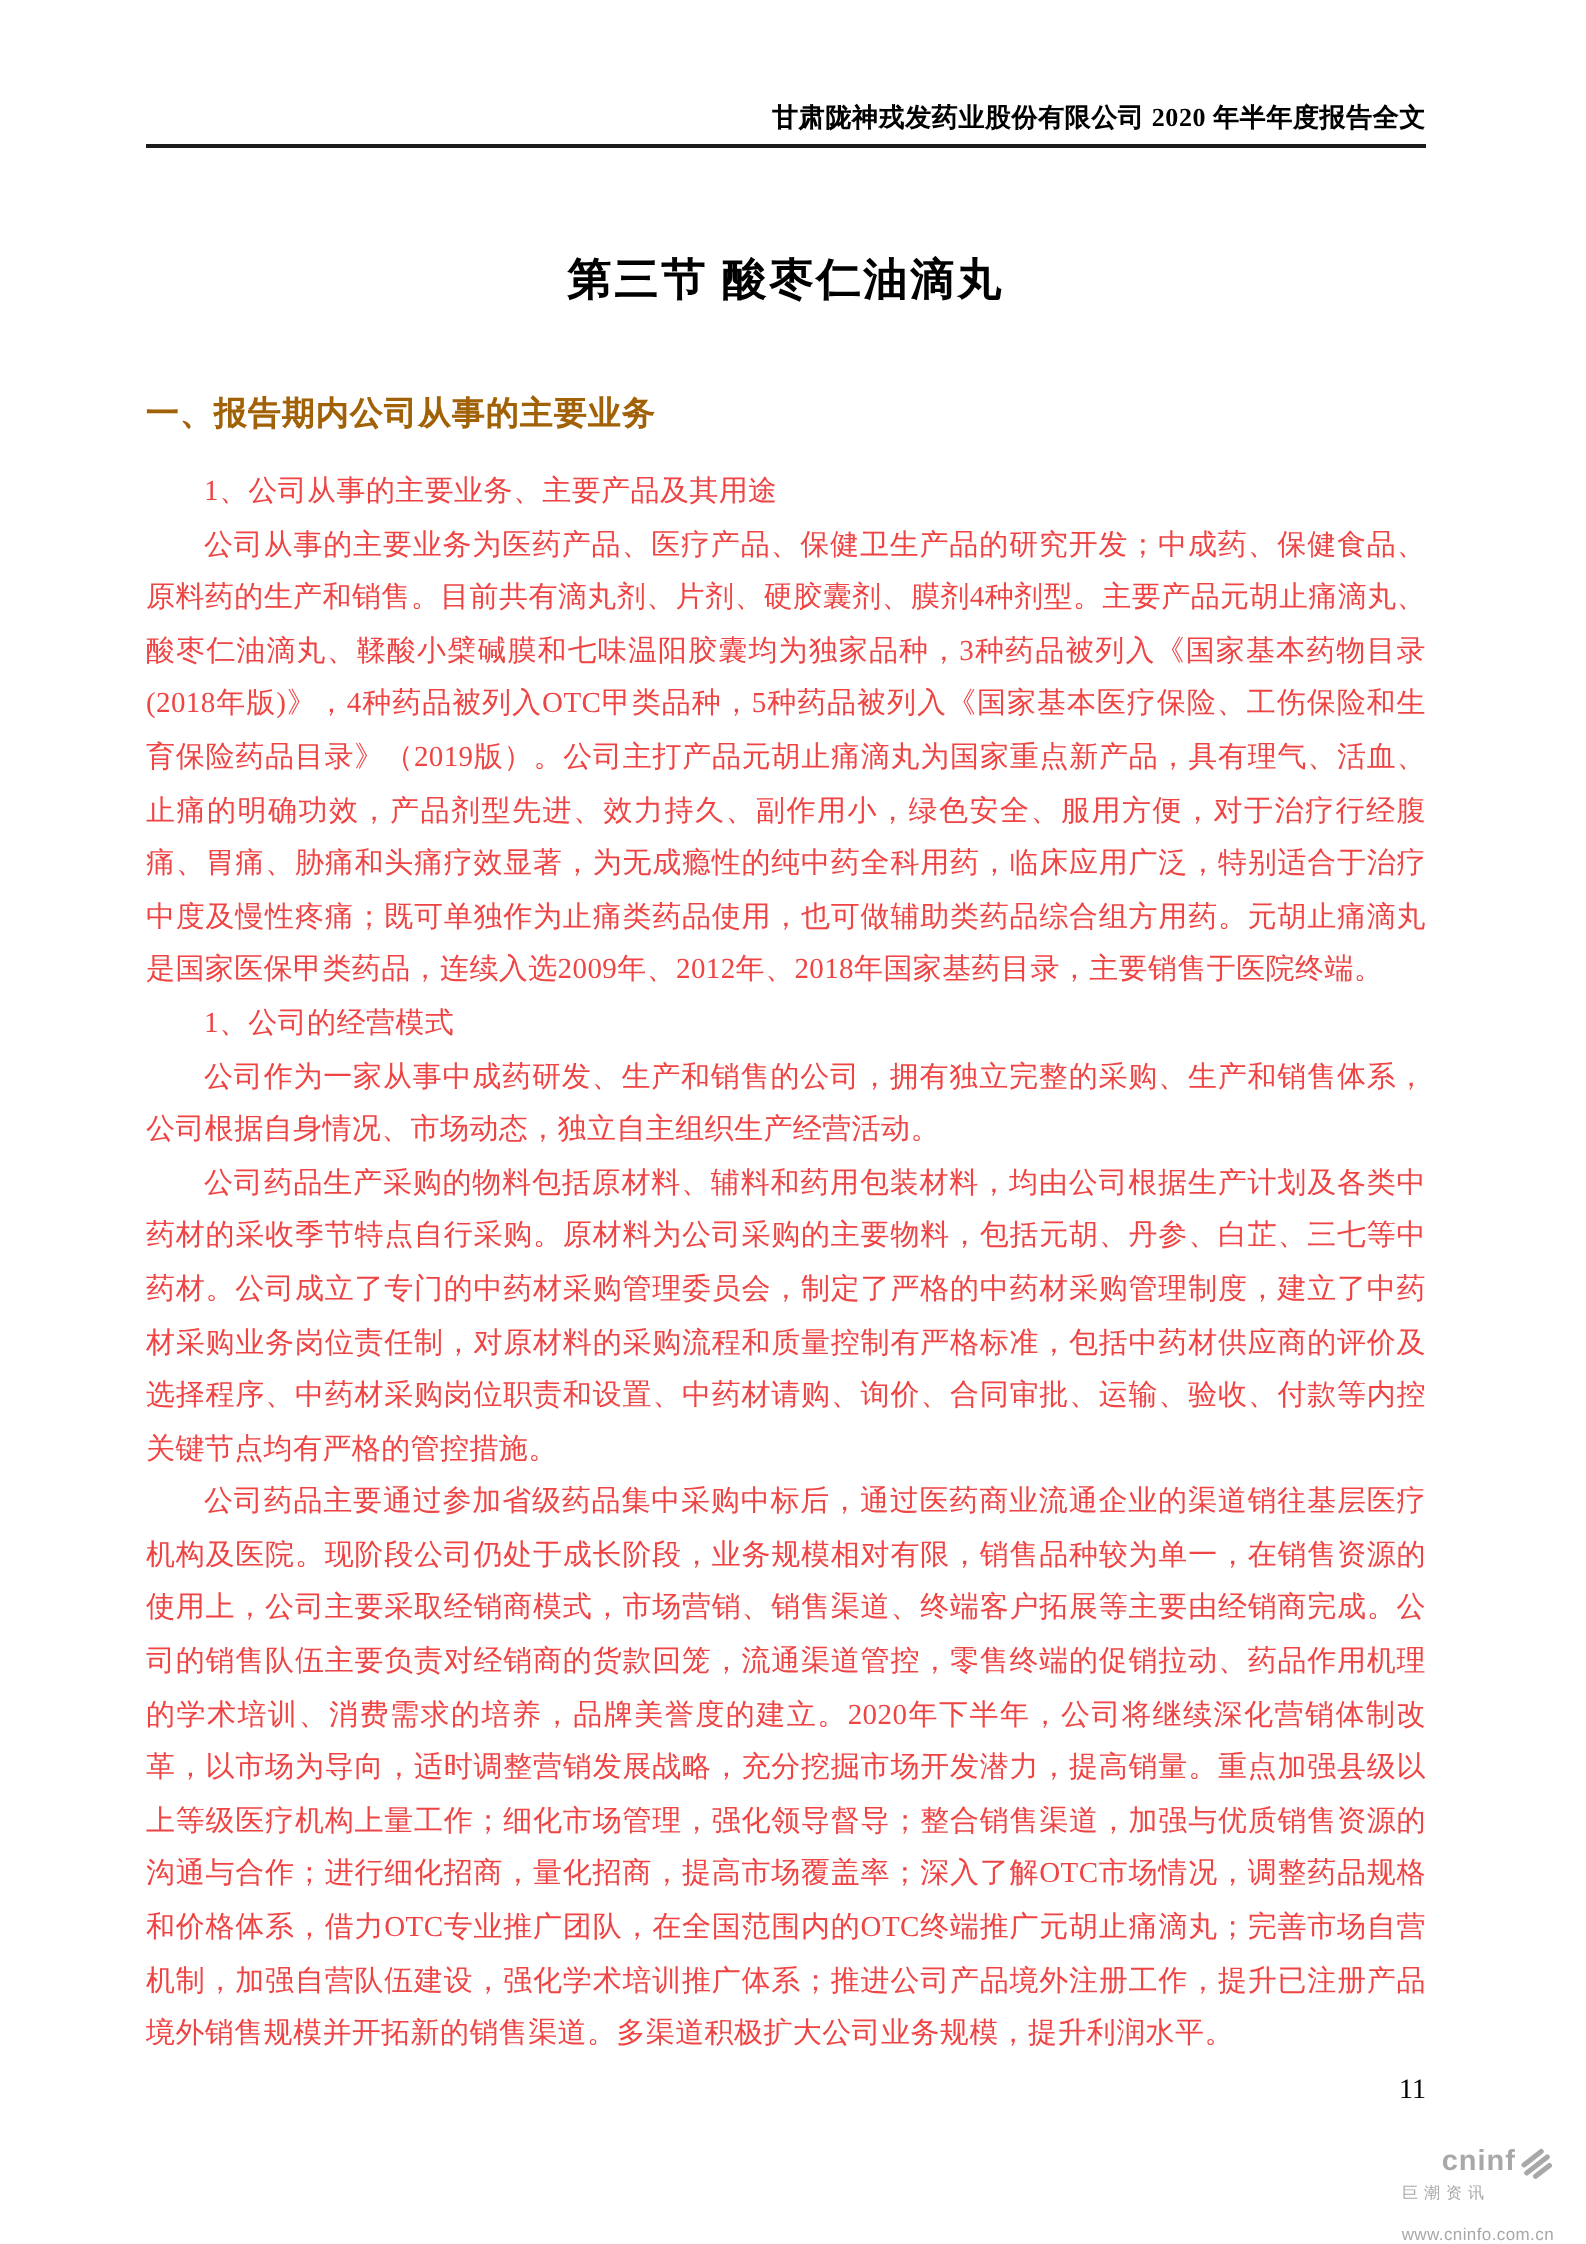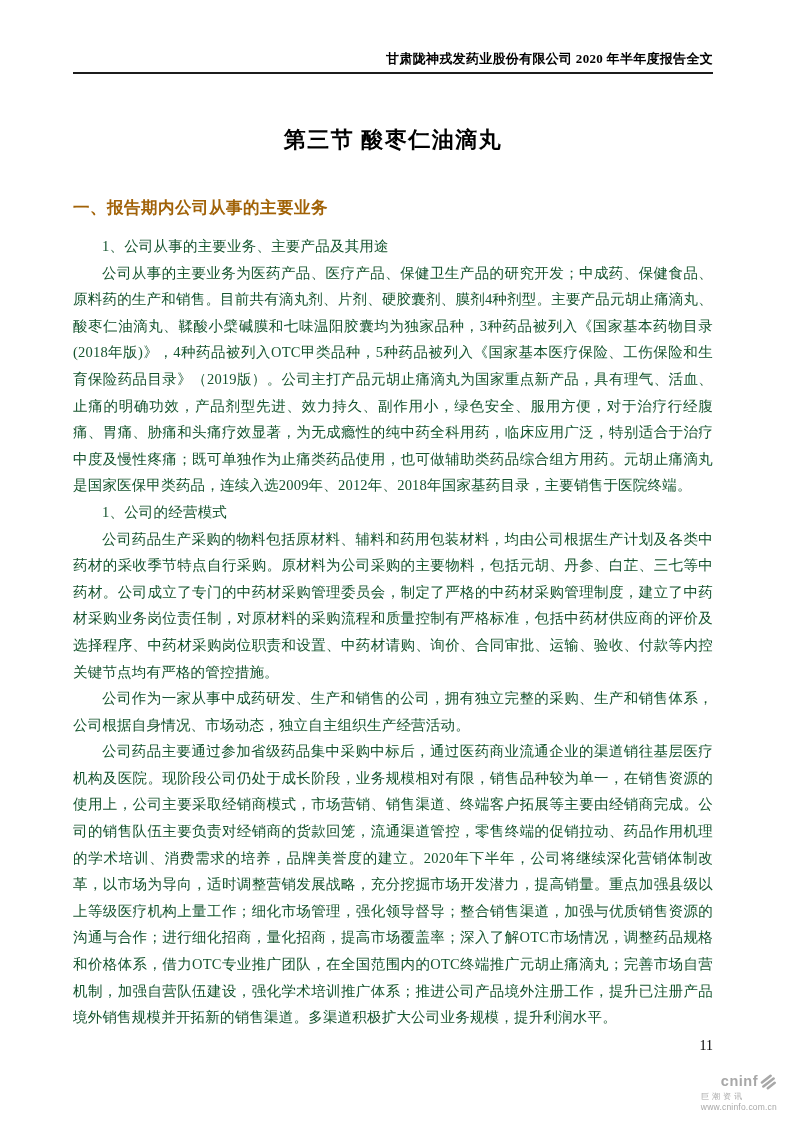--- a/index.html
+++ b/index.html
@@ -55,21 +55,21 @@
     letter-spacing: 0.5px;
     line-height: 22px;
   }
   .paras { margin-top: 15px; }
   .para {
     margin: 0;
     font-size: 14.5px;
     line-height: 26.6px;
     text-align: justify;
     text-indent: 2em;
-    color: #14532d;
+    color: #ef4444;
     letter-spacing: 0.2px;
   }
   .page-number {
     position: absolute;
     right: 80px;
     top: 1038px;
     font-size: 14px;
     color: #000000;
   }
   .watermark {
@@ -95,42 +95,42 @@
   .wm-logo { display: block; }
   .wm-cn {
     font-size: 8px;
     letter-spacing: 3px;
     margin-top: 2px;
     margin-right: 32px;
   }
   .wm-url {
     font-size: 8.5px;
     letter-spacing: 0.2px;
-    margin-top: 2px;
+    margin-top: 12px;
     padding-left: 24px;
   }
 </style>
 </head>
 <body>
 
 <div class="page">
 
   <div class="header">
     <span>甘肃陇神戎发药业股份有限公司 2020 年半年度报告全文</span>
   </div>
 
   <div class="content">
     <h1 class="doc-title">第三节 酸枣仁油滴丸</h1>
     <h2 class="section-heading">一、报告期内公司从事的主要业务</h2>
     <div class="paras">
       <p class="para">1、公司从事的主要业务、主要产品及其用途</p>
       <p class="para">公司从事的主要业务为医药产品、医疗产品、保健卫生产品的研究开发；中成药、保健食品、原料药的生产和销售。目前共有滴丸剂、片剂、硬胶囊剂、膜剂4种剂型。主要产品元胡止痛滴丸、酸枣仁油滴丸、鞣酸小檗碱膜和七味温阳胶囊均为独家品种，3种药品被列入《国家基本药物目录(2018年版)》，4种药品被列入OTC甲类品种，5种药品被列入《国家基本医疗保险、工伤保险和生育保险药品目录》（2019版）。公司主打产品元胡止痛滴丸为国家重点新产品，具有理气、活血、止痛的明确功效，产品剂型先进、效力持久、副作用小，绿色安全、服用方便，对于治疗行经腹痛、胃痛、胁痛和头痛疗效显著，为无成瘾性的纯中药全科用药，临床应用广泛，特别适合于治疗中度及慢性疼痛；既可单独作为止痛类药品使用，也可做辅助类药品综合组方用药。元胡止痛滴丸是国家医保甲类药品，连续入选2009年、2012年、2018年国家基药目录，主要销售于医院终端。</p>
       <p class="para">1、公司的经营模式</p>
+      <p class="para">公司作为一家从事中成药研发、生产和销售的公司，拥有独立完整的采购、生产和销售体系，公司根据自身情况、市场动态，独立自主组织生产经营活动。</p>
       <p class="para">公司药品生产采购的物料包括原材料、辅料和药用包装材料，均由公司根据生产计划及各类中药材的采收季节特点自行采购。原材料为公司采购的主要物料，包括元胡、丹参、白芷、三七等中药材。公司成立了专门的中药材采购管理委员会，制定了严格的中药材采购管理制度，建立了中药材采购业务岗位责任制，对原材料的采购流程和质量控制有严格标准，包括中药材供应商的评价及选择程序、中药材采购岗位职责和设置、中药材请购、询价、合同审批、运输、验收、付款等内控关键节点均有严格的管控措施。</p>
-      <p class="para">公司作为一家从事中成药研发、生产和销售的公司，拥有独立完整的采购、生产和销售体系，公司根据自身情况、市场动态，独立自主组织生产经营活动。</p>
       <p class="para">公司药品主要通过参加省级药品集中采购中标后，通过医药商业流通企业的渠道销往基层医疗机构及医院。现阶段公司仍处于成长阶段，业务规模相对有限，销售品种较为单一，在销售资源的使用上，公司主要采取经销商模式，市场营销、销售渠道、终端客户拓展等主要由经销商完成。公司的销售队伍主要负责对经销商的货款回笼，流通渠道管控，零售终端的促销拉动、药品作用机理的学术培训、消费需求的培养，品牌美誉度的建立。2020年下半年，公司将继续深化营销体制改革，以市场为导向，适时调整营销发展战略，充分挖掘市场开发潜力，提高销量。重点加强县级以上等级医疗机构上量工作；细化市场管理，强化领导督导；整合销售渠道，加强与优质销售资源的沟通与合作；进行细化招商，量化招商，提高市场覆盖率；深入了解OTC市场情况，调整药品规格和价格体系，借力OTC专业推广团队，在全国范围内的OTC终端推广元胡止痛滴丸；完善市场自营机制，加强自营队伍建设，强化学术培训推广体系；推进公司产品境外注册工作，提升已注册产品境外销售规模并开拓新的销售渠道。多渠道积极扩大公司业务规模，提升利润水平。</p>
 
     </div>
   </div>
 
   <div class="page-number">11</div>
 
   <div class="watermark">
     <div class="wm-row">
       <span class="wm-brand">cninf</span>

